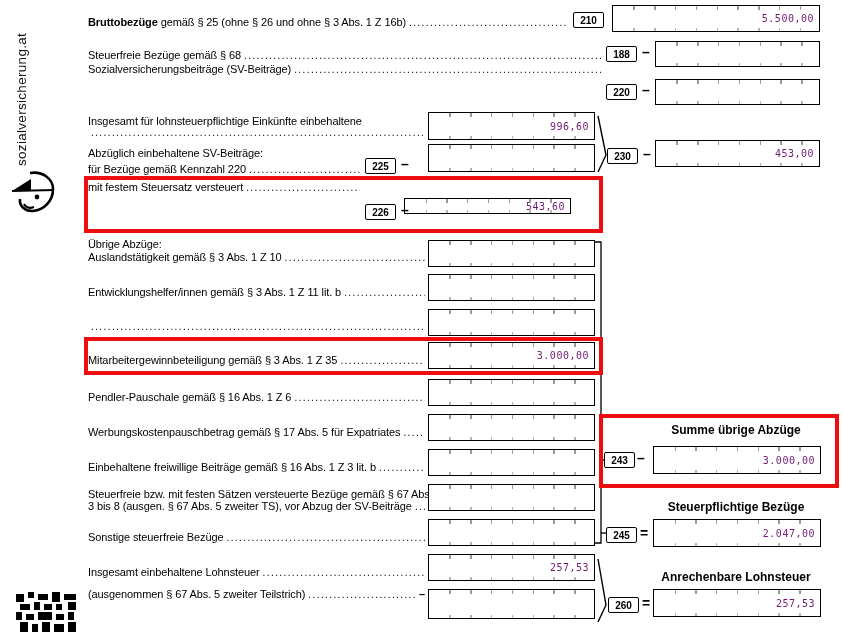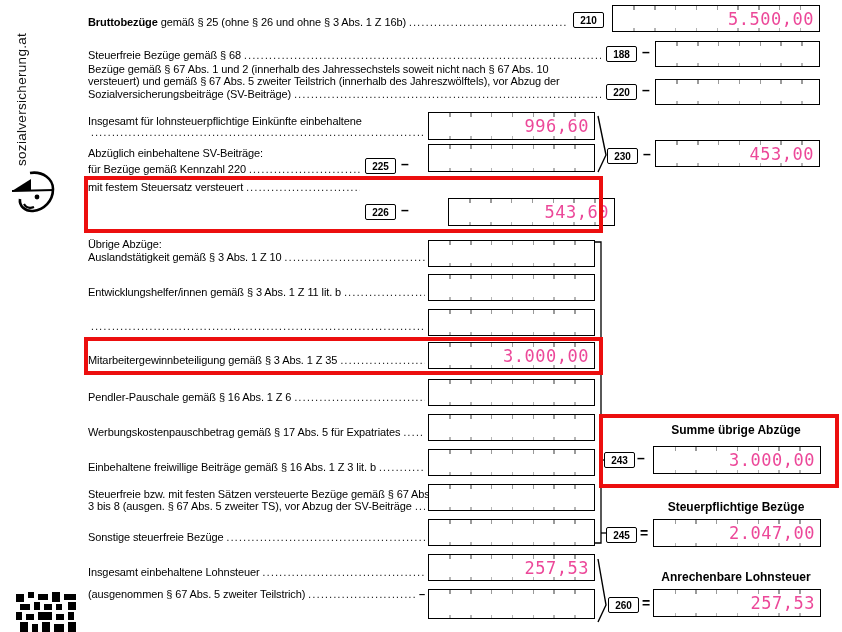--- a/index.html
+++ b/index.html
@@ -14,22 +14,22 @@
   .code{position:absolute;width:29px;height:14px;border:1.5px solid #000;border-radius:2px;
         background:#fff;display:flex;align-items:center;justify-content:center;
         font-size:10px;font-weight:bold;z-index:3;}
   .sign{position:absolute;font-size:14px;font-weight:bold;width:12px;text-align:center;z-index:3;}
   .vbox{position:absolute;border:1.4px solid #000;background:#fff;display:flex;
         align-items:center;justify-content:flex-end;padding-right:5px;box-sizing:border-box;z-index:2;}
   .vbox::before{content:"";position:absolute;left:1px;right:1px;top:0;height:4px;
         background:repeating-linear-gradient(90deg,transparent 0 19.5px,#9a9a9a 19.5px 20.8px);}
   .vbox::after{content:"";position:absolute;left:1px;right:1px;bottom:0;height:3px;
         background:repeating-linear-gradient(90deg,transparent 0 19.5px,#b5b5b5 19.5px 20.8px);}
-  .val{font-family:"DejaVu Sans Mono","Liberation Mono",monospace;font-size:17px;
-       color:#ec4899;letter-spacing:0.5px;}
+  .val{font-family:"DejaVu Sans Mono","Liberation Mono",monospace;font-size:10px;
+       color:#701a75;letter-spacing:0.5px;}
   .title{position:absolute;font-size:12px;font-weight:bold;text-align:center;white-space:nowrap;}
   .redbox{position:absolute;border:4px solid #ec0e0e;z-index:5;pointer-events:none;}
   .vtext{position:absolute;left:14px;top:8px;height:158px;writing-mode:vertical-rl;
          transform:rotate(180deg);font-size:13.5px;letter-spacing:0.3px;color:#111;}
   .overlay{position:absolute;left:0;top:0;width:842px;height:632px;pointer-events:none;z-index:1;}
 </style>
 </head>
 <body>
 
 <div class="vtext">sozialversicherung.at</div>
@@ -97,24 +97,20 @@
 </div>
 <div class="code" style="left:606px;top:46px">
     <span>188</span>
   </div>
 <div class="sign" style="left:640px;top:44px">–</div>
 <div class="vbox" style="left:655px;top:41px;width:165px;height:26px">
     <span class="val"></span>
   </div>
 
 <div class="lbl" style="left:88px;top:63px;width:513px">
-  <div>
-      <div class="ln">Bezüge gemäß § 67 Abs. 1 und 2 (innerhalb des Jahressechstels soweit nicht nach § 67 Abs. 10</div>
-      <div class="ln">versteuert) und gemäß § 67 Abs. 5 zweiter Teilstrich (innerhalb des Jahreszwölftels), vor Abzug der</div>
-    </div>
   <div class="flexline">
     <span>Sozialversicherungsbeiträge (SV-Beiträge)</span>
     <span class="leader">..........................................................................................................................................................................................................................................................................................</span>
   </div>
 </div>
 <div class="code" style="left:606px;top:84px">
     <span>220</span>
   </div>
 <div class="sign" style="left:640px;top:82px">–</div>
 <div class="vbox" style="left:655px;top:79px;width:165px;height:26px">
@@ -160,21 +156,21 @@
 <div class="lbl" style="left:88px;top:181px;width:272px">
   <div class="flexline">
     <span>mit festem Steuersatz versteuert</span>
     <span class="leader">..........................................................................................................................................................................................................................................................................................</span>
   </div>
 </div>
 <div class="code" style="left:365px;top:204px">
     <span>226</span>
   </div>
 <div class="sign" style="left:399px;top:202px">–</div>
-<div class="vbox" style="left:448px;top:198px;width:167px;height:28px">
+<div class="vbox" style="left:404px;top:198px;width:167px;height:16px">
     <span class="val">543,60</span>
   </div>
 
 <div class="lbl" style="left:88px;top:238px;width:337px">
   <div class="ln">Übrige Abzüge:</div>
   <div class="flexline" style="margin-top:1px">
     <span>Auslandstätigkeit gemäß § 3 Abs. 1 Z 10</span>
     <span class="leader">..........................................................................................................................................................................................................................................................................................</span>
   </div>
 </div>

